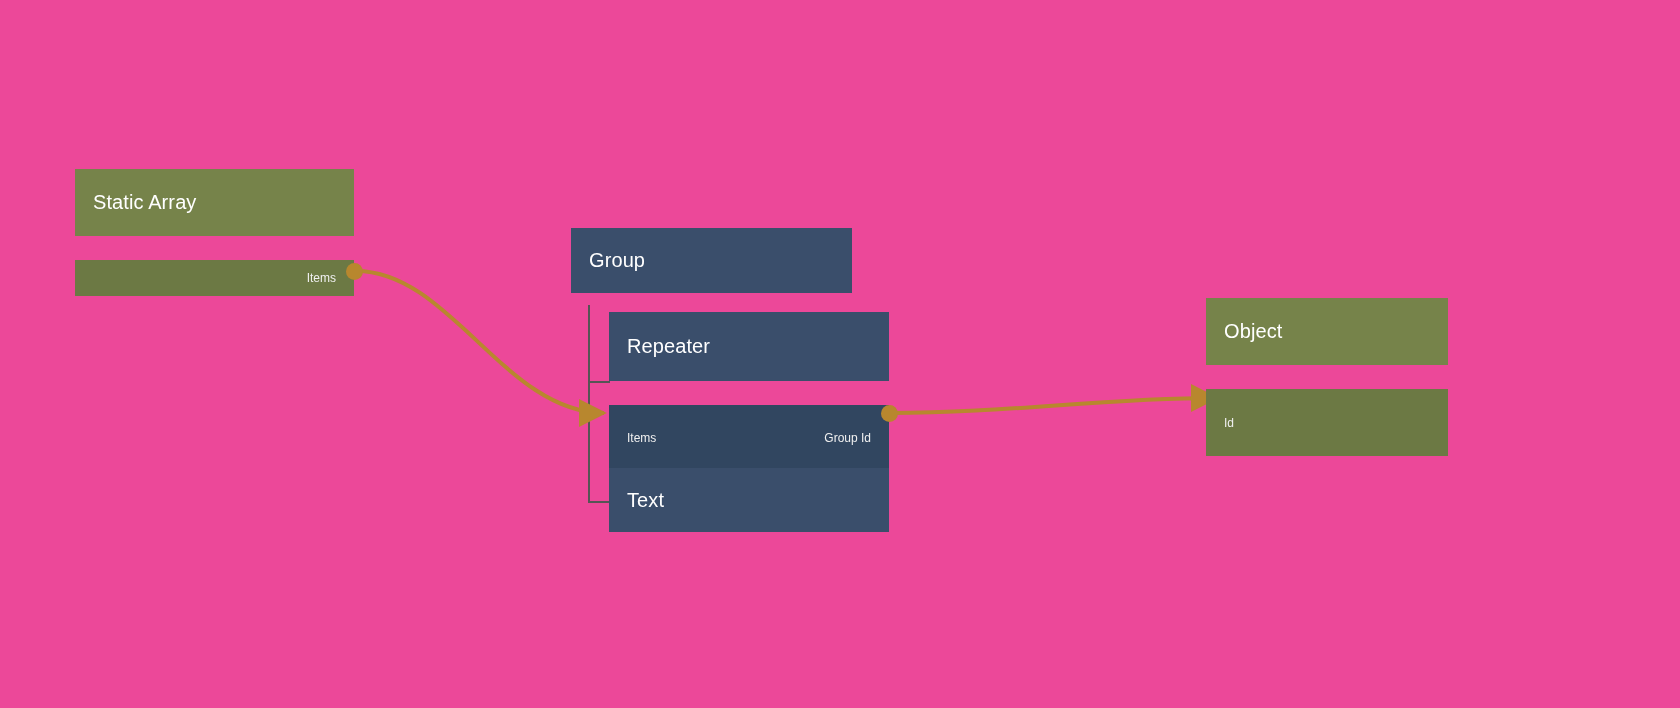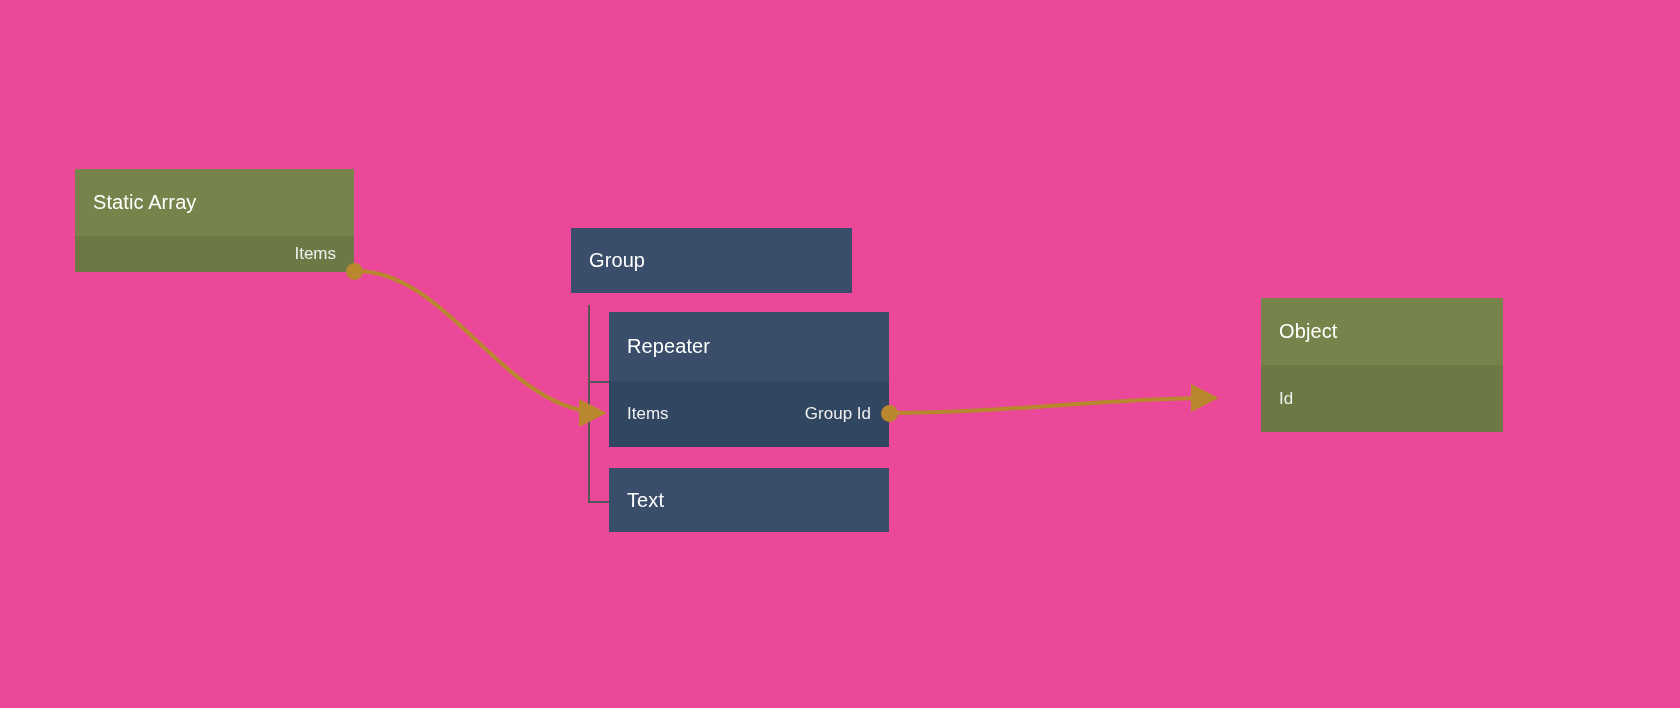--- a/index.html
+++ b/index.html
@@ -45,22 +45,23 @@
     position: relative;
   }
   .port-row {
     box-sizing: border-box;
     position: relative;
     display: flex;
     align-items: center;
     justify-content: space-between;
     padding: 0 18px;
     color: #f0f0f0;
-    font-size: 17px;
+    font-size: 12px;
     height: 100%;
+    margin-top: 24px;
   }
   .port-label-in,
   .port-label-out {
     white-space: nowrap;
   }
   .port-label-in { text-align: left; }
   .port-label-out { text-align: right; }
 
   
   .green .node-header { background: #76834a; }
@@ -77,21 +78,21 @@
   #node-group { left: 571px; top: 228px; width: 281px; }
   #node-group .node-header { height: 65px; }
 
   #node-repeater { left: 609px; top: 312px; width: 280px; }
   #node-repeater .node-header { height: 69px; }
   #node-repeater .node-body   { height: 66px; }
 
   #node-text { left: 609px; top: 468px; width: 280px; }
   #node-text .node-header { height: 64px; }
 
-  #node-object { left: 1261px; top: 298px; width: 242px; }
+  #node-object { left: 1206px; top: 298px; width: 242px; }
   #node-object .node-header { height: 67px; }
   #node-object .node-body   { height: 67px; }
 
   
   .tree-trunk {
     position: absolute;
     background: #555555;
     width: 2px;
   }
   .tree-branch {

